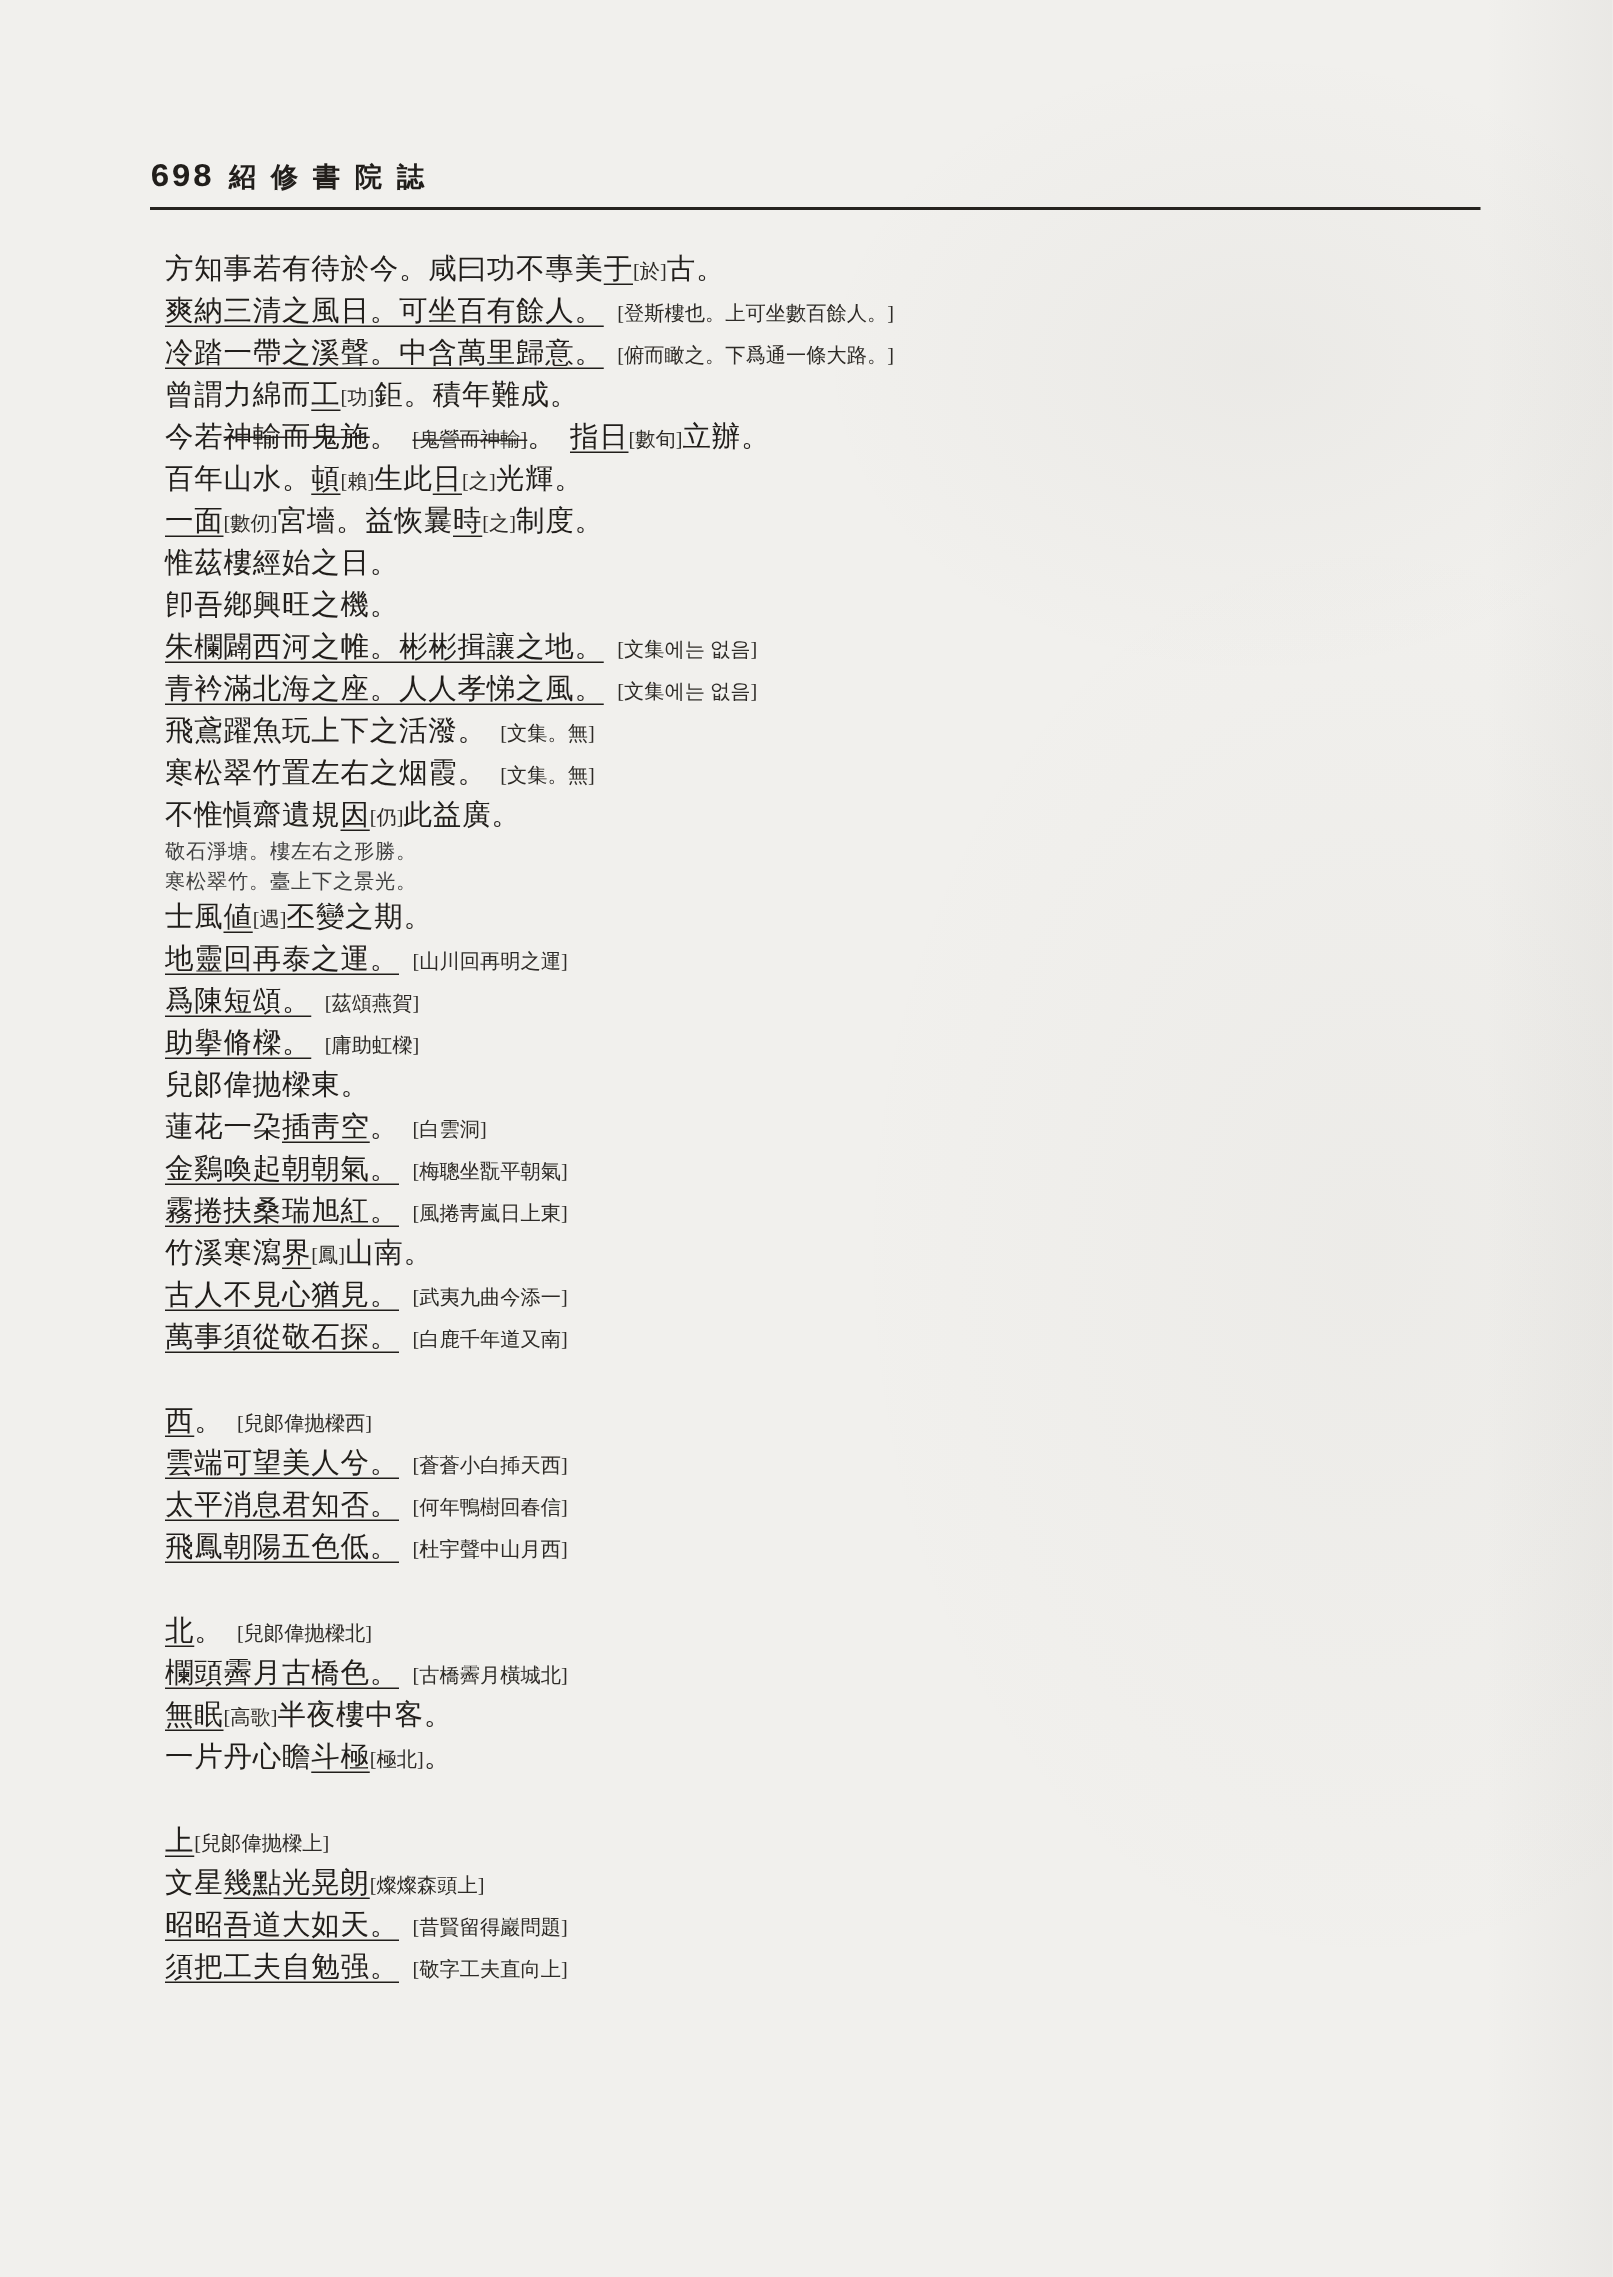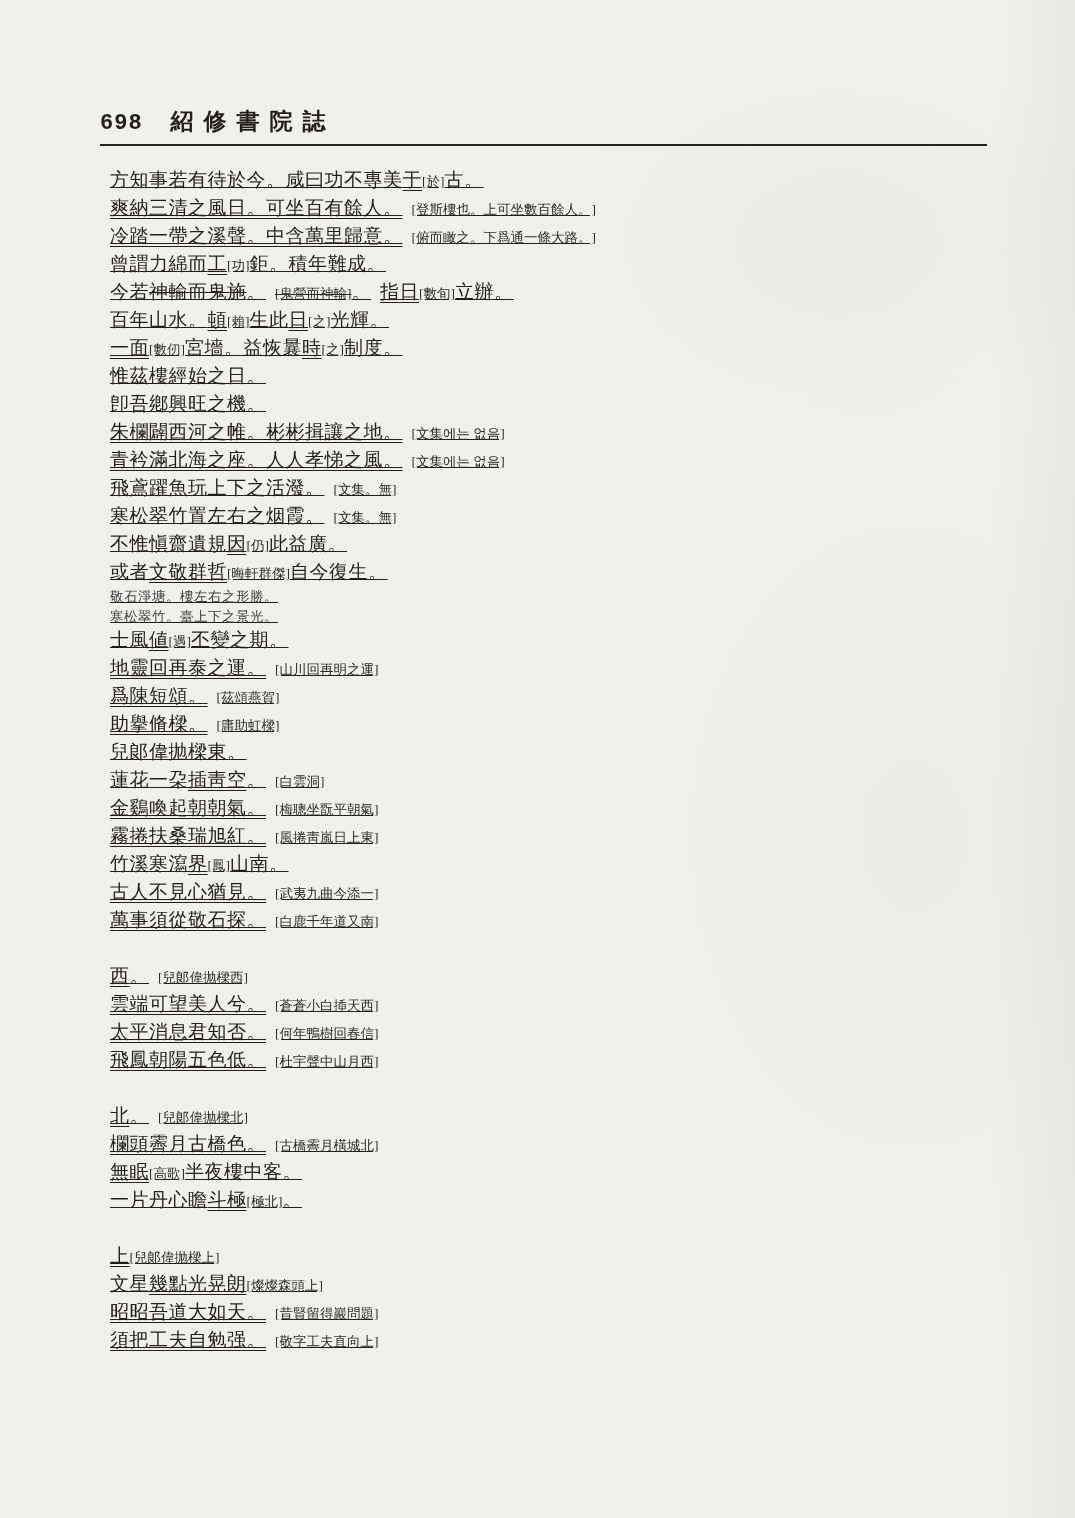--- a/index.html
+++ b/index.html
@@ -19,27 +19,27 @@
     border-bottom:2px solid #26231f;
     padding-bottom:7px;
     white-space:nowrap;
   }
   .page-number{
     font-family:Liberation Mono, monospace;
     font-weight:700;font-size:22px;letter-spacing:1px;
     vertical-align:baseline;
   }
   .page-title{
-    font-size:23px;font-weight:600;letter-spacing:10px;margin-left:28px;
+    font-size:18px;font-weight:600;letter-spacing:10px;margin-left:10px;
   }
   .doc-body{
     position:absolute;left:110px;top:166px;width:900px;
   }
   .line{
-    height:28px;line-height:28px;white-space:nowrap;text-decoration:underline;
+    height:28px;line-height:28px;white-space:nowrap;
   }
   .line.small{height:20px;line-height:20px;}
   .line.gap{margin-top:28px;}
   .seg{vertical-align:baseline;}
   .seg.m{font-size:19px;letter-spacing:0.5px;}
   .seg.s{font-size:13.5px;letter-spacing:0.5px;color:#404040;}
   .seg.a{font-size:13.5px;color:#2e2b27;letter-spacing:0px;}
   .seg.u{text-decoration:underline;text-underline-offset:4px;text-decoration-thickness:1.3px;}
   .seg.x{text-decoration:line-through;text-decoration-thickness:1.3px;}
   .seg.ml{margin-left:9px;}
@@ -59,21 +59,20 @@
     <div class="line"><span class="seg m">今若</span><span class="seg m x">神輸而鬼施</span><span class="seg m">。</span><span class="seg a x ml">[鬼營而神輸]</span><span class="seg m">。</span><span class="seg m u ml">指日</span><span class="seg a">[數旬]</span><span class="seg m">立辦。</span></div>
     <div class="line"><span class="seg m">百年山水。</span><span class="seg m u">頓</span><span class="seg a">[賴]</span><span class="seg m">生此</span><span class="seg m u">日</span><span class="seg a">[之]</span><span class="seg m">光輝。</span></div>
     <div class="line"><span class="seg m u">一面</span><span class="seg a">[數仞]</span><span class="seg m">宮墻。益恢曩</span><span class="seg m u">時</span><span class="seg a">[之]</span><span class="seg m">制度。</span></div>
     <div class="line"><span class="seg m">惟茲樓經始之日。</span></div>
     <div class="line"><span class="seg m">卽吾鄕興旺之機。</span></div>
     <div class="line"><span class="seg m u">朱欄闢西河之帷。彬彬揖讓之地。</span><span class="seg a ml">[文集에는 없음]</span></div>
     <div class="line"><span class="seg m u">青衿滿北海之座。人人孝悌之風。</span><span class="seg a ml">[文集에는 없음]</span></div>
     <div class="line"><span class="seg m">飛鳶躍魚玩上下之活潑。</span><span class="seg a ml">[文集。無]</span></div>
     <div class="line"><span class="seg m">寒松翠竹置左右之烟霞。</span><span class="seg a ml">[文集。無]</span></div>
     <div class="line"><span class="seg m">不惟愼齋遺規</span><span class="seg m u">因</span><span class="seg a">[仍]</span><span class="seg m">此益廣。</span></div>
-    <div class="line"><span class="seg m">或者</span><span class="seg m u">文敬群哲</span><span class="seg a">[晦軒群傑]</span><span class="seg m">自今復生。</span></div>
     <div class="line small"><span class="seg s">敬石淨塘。樓左右之形勝。</span></div>
     <div class="line small"><span class="seg s">寒松翠竹。臺上下之景光。</span></div>
     <div class="line"><span class="seg m">士風</span><span class="seg m u">値</span><span class="seg a">[遇]</span><span class="seg m">丕變之期。</span></div>
     <div class="line"><span class="seg m u">地靈回再泰之運。</span><span class="seg a ml">[山川回再明之運]</span></div>
     <div class="line"><span class="seg m u">爲陳短頌。</span><span class="seg a ml">[茲頌燕賀]</span></div>
     <div class="line"><span class="seg m u">助擧脩樑。</span><span class="seg a ml">[庸助虹樑]</span></div>
     <div class="line"><span class="seg m">兒郞偉抛樑東。</span></div>
     <div class="line"><span class="seg m">蓮花一朶</span><span class="seg m u">插靑空</span><span class="seg m">。</span><span class="seg a ml">[白雲洞]</span></div>
     <div class="line"><span class="seg m u">金鷄喚起朝朝氣。</span><span class="seg a ml">[梅聰坐翫平朝氣]</span></div>
     <div class="line"><span class="seg m u">霧捲扶桑瑞旭紅。</span><span class="seg a ml">[風捲靑嵐日上東]</span></div>

